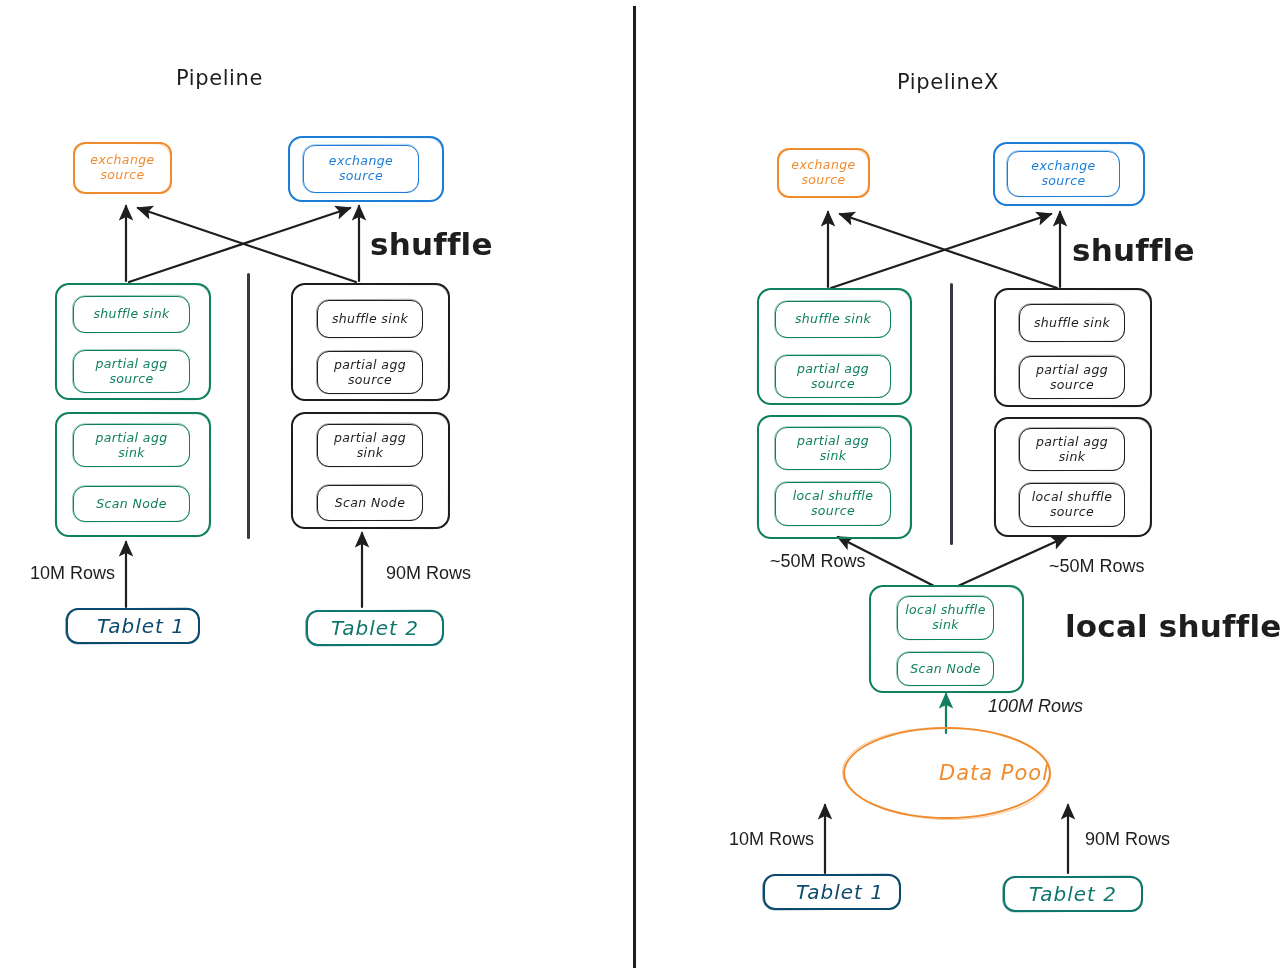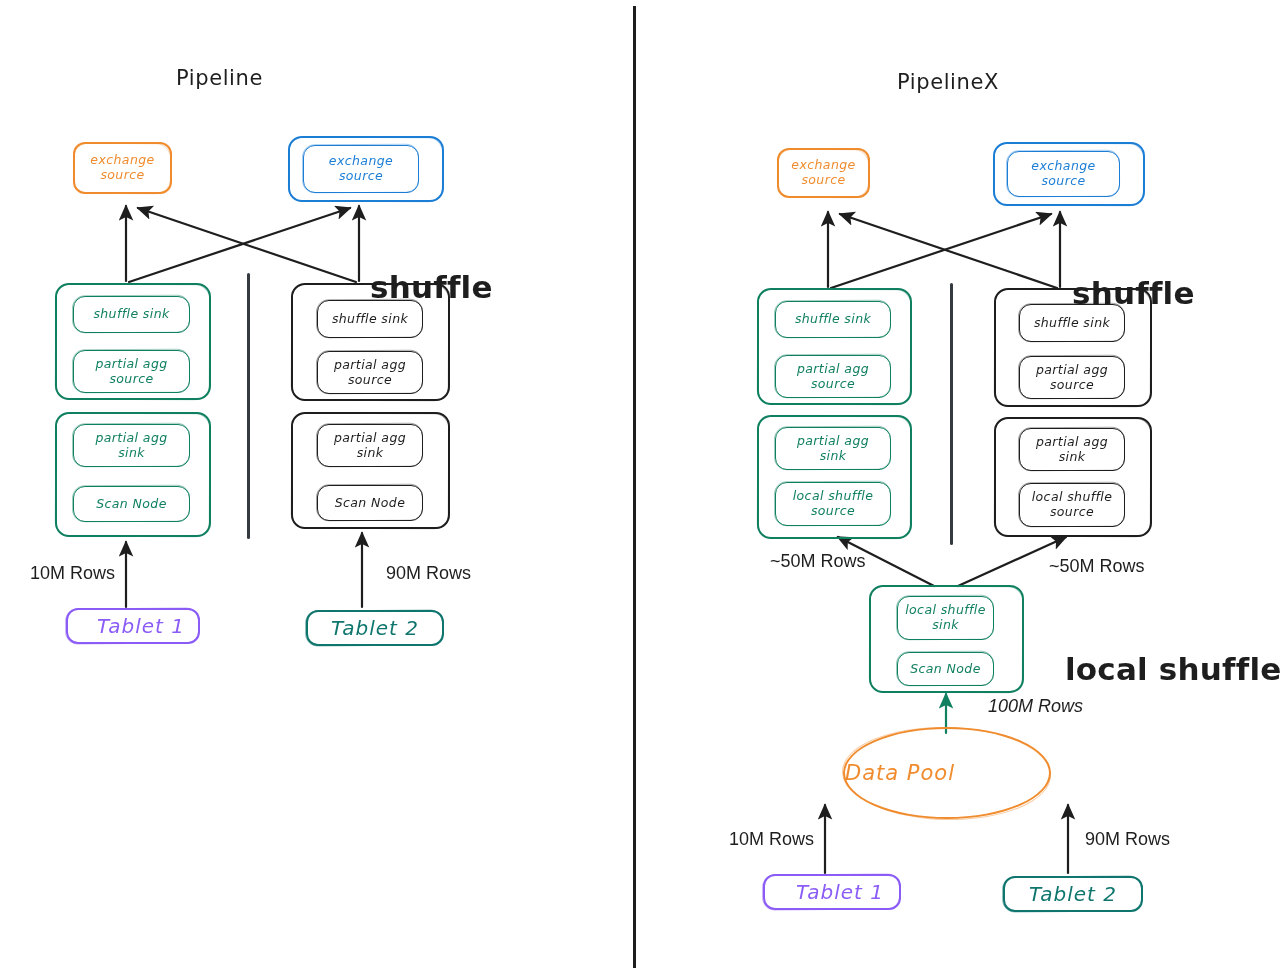--- a/index.html
+++ b/index.html
@@ -52,21 +52,20 @@
     position:absolute;
     font-family:"DejaVu Sans", sans-serif;
     font-size:21px;color:#1e1e1e;letter-spacing:.6px;
     white-space:nowrap;
   }
   .bigLabel{
     position:absolute;
     font-family:"DejaVu Sans", sans-serif;
     font-size:31px;color:#1e1e1e;font-weight:600;letter-spacing:.2px;
     white-space:nowrap;
-    margin-top:43px;
   }
   .rowsLabel{
     position:absolute;
     font-family:"Liberation Sans", sans-serif;
     font-size:18px;color:#1e1e1e;white-space:nowrap;
   }
   .tablet{
     position:absolute;box-sizing:border-box;
     border:2px solid currentColor;border-radius:12px;
     display:flex;align-items:center;justify-content:center;
@@ -77,33 +76,33 @@
     content:"";position:absolute;left:-3px;top:-2px;right:-1px;bottom:-2px;
     border:1.3px solid currentColor;border-radius:13px;opacity:.45;
     transform:rotate(-0.5deg);pointer-events:none;
   }
 
   
   .c-orange{color:#f08c2e;}
   .c-blue{color:#1c7ed6;}
   .c-teal{color:#108060;}
   .c-black{color:#1e1e1e;}
-  .c-indigo{color:#8b5cf6;padding-left:16px;}
+  .c-indigo{color:#0c4a6e;padding-left:16px;}
   .c-green{color:#0f766e;}
 
   .node.c-orange,.node.c-blue,.node.c-teal,.node.c-indigo,.node.c-green{border-color:currentColor;}
   .inner.c-orange,.inner.c-blue,.inner.c-teal,.inner.c-indigo,.inner.c-green{border-color:currentColor;}
 
   .divider{position:absolute;background:#343a40;border-radius:2px;}
   .divider-main{position:absolute;background:#1e1e1e;}
 
   .pool{
     position:absolute;box-sizing:border-box;
     border:2.4px solid #f08c2e;border-radius:50%;
-    display:flex;align-items:center;justify-content:flex-start;
+    display:flex;align-items:center;justify-content:flex-end;
     color:#f08c2e;font-size:21px;font-style:italic;letter-spacing:1px;
   }
   .pool::after{
     content:"";position:absolute;left:-3px;top:-2px;right:-2px;bottom:-3px;
     border:1.4px solid currentColor;border-radius:50%;opacity:.45;
     transform:rotate(1.2deg);pointer-events:none;
   }
   svg.arrows{position:absolute;left:0;top:0;width:1280px;height:972px;pointer-events:none;}
 </style>
 </head>

